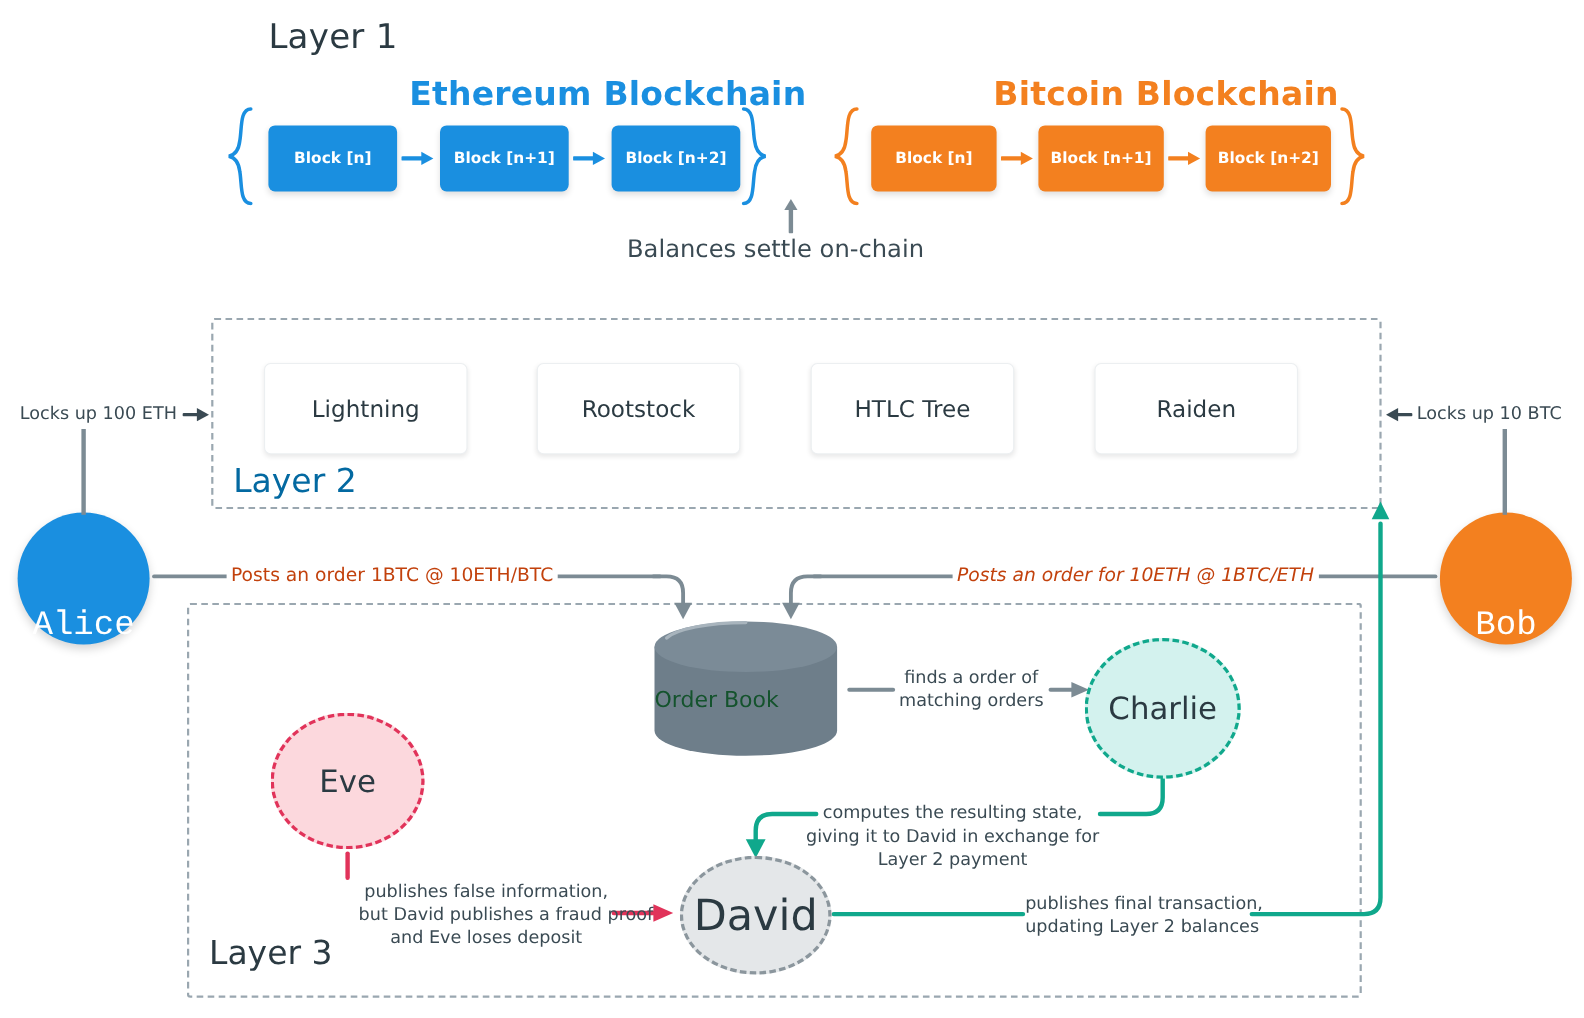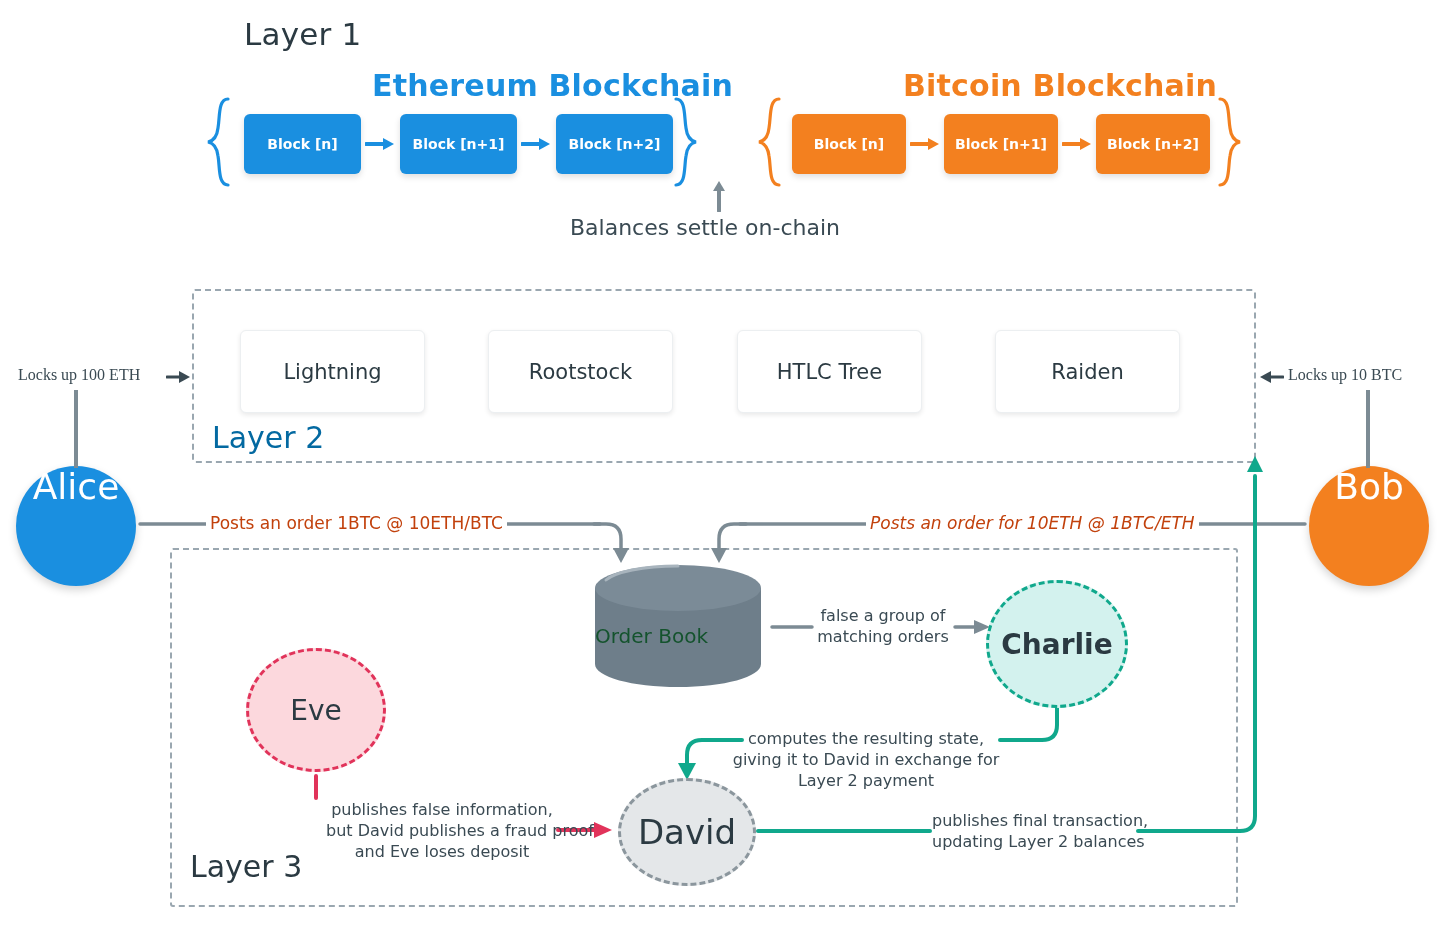--- a/index.html
+++ b/index.html
@@ -43,52 +43,52 @@
   .l2card{
     position:absolute;top:330px;width:185px;height:83px;background:#fff;
     border:1px solid #eceff1;border-radius:6px;
     box-shadow:0 2px 5px rgba(0,0,0,.09);
     display:flex;align-items:center;justify-content:center;
     font-size:21px;color:#2b3a42;box-sizing:border-box;
   }
 
   
   .actor{
-    position:absolute;border-radius:50%;display:flex;align-items:flex-start;
-    justify-content:center;color:#fff;font-size:36px;
+    position:absolute;border-radius:50%;display:flex;align-items:flex-end;
+    justify-content:center;color:#fff;font-size:31px;font-family:Liberation Mono, monospace;
   }
   #alice{left:16px;top:466px;width:120px;height:120px;background:#1a8fe0;
          box-shadow:0 4px 9px rgba(0,0,0,.17);}
   #bob{left:1309px;top:466px;width:120px;height:120px;background:#f3801f;
        box-shadow:0 4px 9px rgba(0,0,0,.17);}
 
   .lockline{position:absolute;background:#7c8b94;width:4px;}
-  .lock-label{position:absolute;font-size:16px;color:#3a4a53;white-space:nowrap;font-family:Liberation Serif, serif;}
+  .lock-label{position:absolute;font-size:16px;color:#3a4a53;white-space:nowrap;}
 
   
   #layer3-box{
     left:170px;top:548px;width:1068px;height:359px;
     border:2px dashed #9aa7b0;border-radius:3px;box-sizing:border-box;
   }
   #layer3-label{left:190px;top:849px;font-size:30px;color:#2b3a42;}
 
   .order-label{position:absolute;font-size:17px;color:#c2410c;white-space:nowrap;background:#fff;padding:0 4px;}
   #ob-text{left:595px;top:624px;width:166px;text-align:left;color:#14532d;
            font-size:20px;}
 
   .bubble{
     position:absolute;border-radius:50%;display:flex;align-items:center;
     justify-content:center;box-sizing:border-box;
   }
   #charlie{left:986px;top:580px;width:142px;height:128px;background:#d3f2ee;
-           border:3px dashed #10a88c;font-size:28px;color:#2b3a42;font-weight:bold;}
+           border:3px dashed #10a88c;font-size:28px;color:#2b3a42;}
   #eve{left:246px;top:648px;width:140px;height:124px;background:#fcd8dd;
        border:3px dashed #e1335a;font-size:28px;color:#2b3a42;}
   #david{left:618px;top:778px;width:138px;height:108px;background:#e4e7e9;
-         border:3px dashed #8b969d;font-size:34px;color:#2b3a42;justify-content:center;}
+         border:3px dashed #8b969d;font-size:39px;color:#2b3a42;justify-content:center;}
 
   .note{position:absolute;font-size:16px;color:#3a4a53;line-height:21px;
         text-align:center;white-space:nowrap;}
 
   svg.overlay{position:absolute;left:0;top:0;width:1440px;height:925px;
               pointer-events:none;overflow:visible;}
 </style>
 </head>
 <body>
 
@@ -248,21 +248,21 @@
     <span>Charlie</span>
   </div>
   <div class="bubble" id="eve">
     <span>Eve</span>
   </div>
   <div class="bubble" id="david">
     <span>David</span>
   </div>
 
   <div class="note" style="left:810px;top:605px;width:146px;">
-    <div>false a group of</div>
+    <div>finds a order of</div>
     <div>matching orders</div>
   </div>
 
   <div class="note" style="left:728px;top:728px;width:276px;">
     <div>computes the resulting state,</div>
     <div>giving it to David in exchange for</div>
     <div>Layer 2 payment</div>
   </div>
 
   <div class="note" style="left:326px;top:799px;width:232px;">

